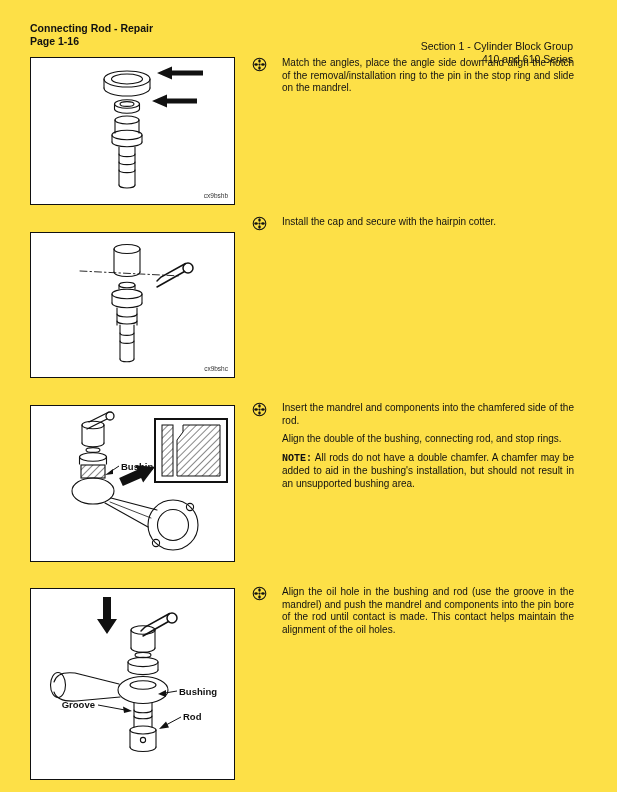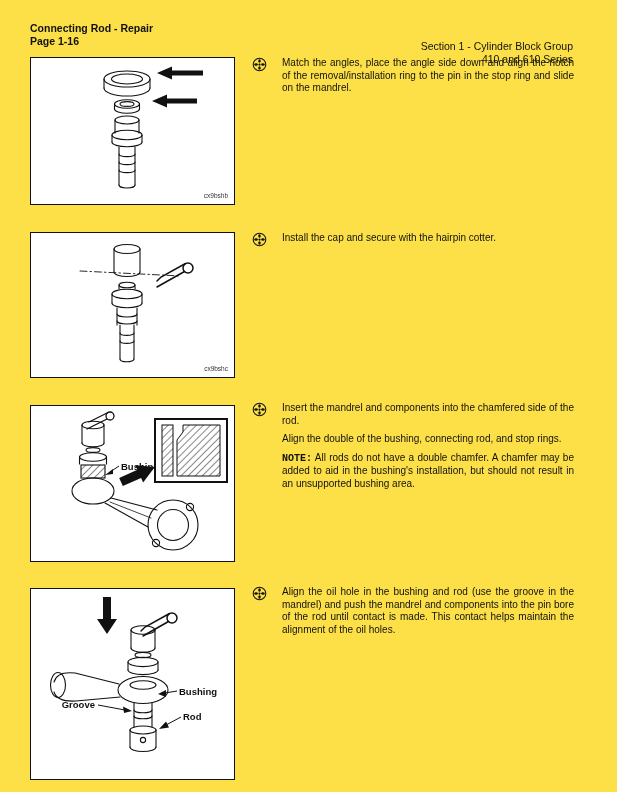--- a/index.html
+++ b/index.html
@@ -112,21 +112,21 @@
         <line x1="89" y1="92" x2="89" y2="126"></line>
         <line x1="103" y1="92" x2="103" y2="126"></line>
         <path d="M89,100 a7,2.4 0 0 0 14,0"></path>
         <path d="M89,108 a7,2.4 0 0 0 14,0"></path>
         <path d="M89,126 a7,2.8 0 0 0 14,0"></path>
       </g>
       <text x="197" y="138" text-anchor="end" font-size="6.5" fill="#333">cx9bshc</text>
     </svg>
   </div>
 
-  <div class="step" style="top:232px">
+  <div class="step" style="top:216px">
     <div class="icon-cell">
       <svg viewBox="0 0 20 20" width="15" height="15">
         <circle cx="10" cy="10" r="8.4" fill="none" stroke="#111" stroke-width="1.4"></circle>
         <g fill="#111">
           <ellipse cx="10" cy="5.4" rx="1.7" ry="2.4"></ellipse>
           <ellipse cx="10" cy="14.6" rx="1.7" ry="2.4"></ellipse>
           <ellipse cx="5.4" cy="10" rx="2.4" ry="1.7"></ellipse>
           <ellipse cx="14.6" cy="10" rx="2.4" ry="1.7"></ellipse>
           <circle cx="10" cy="10" r="1.5"></circle>
         </g>

